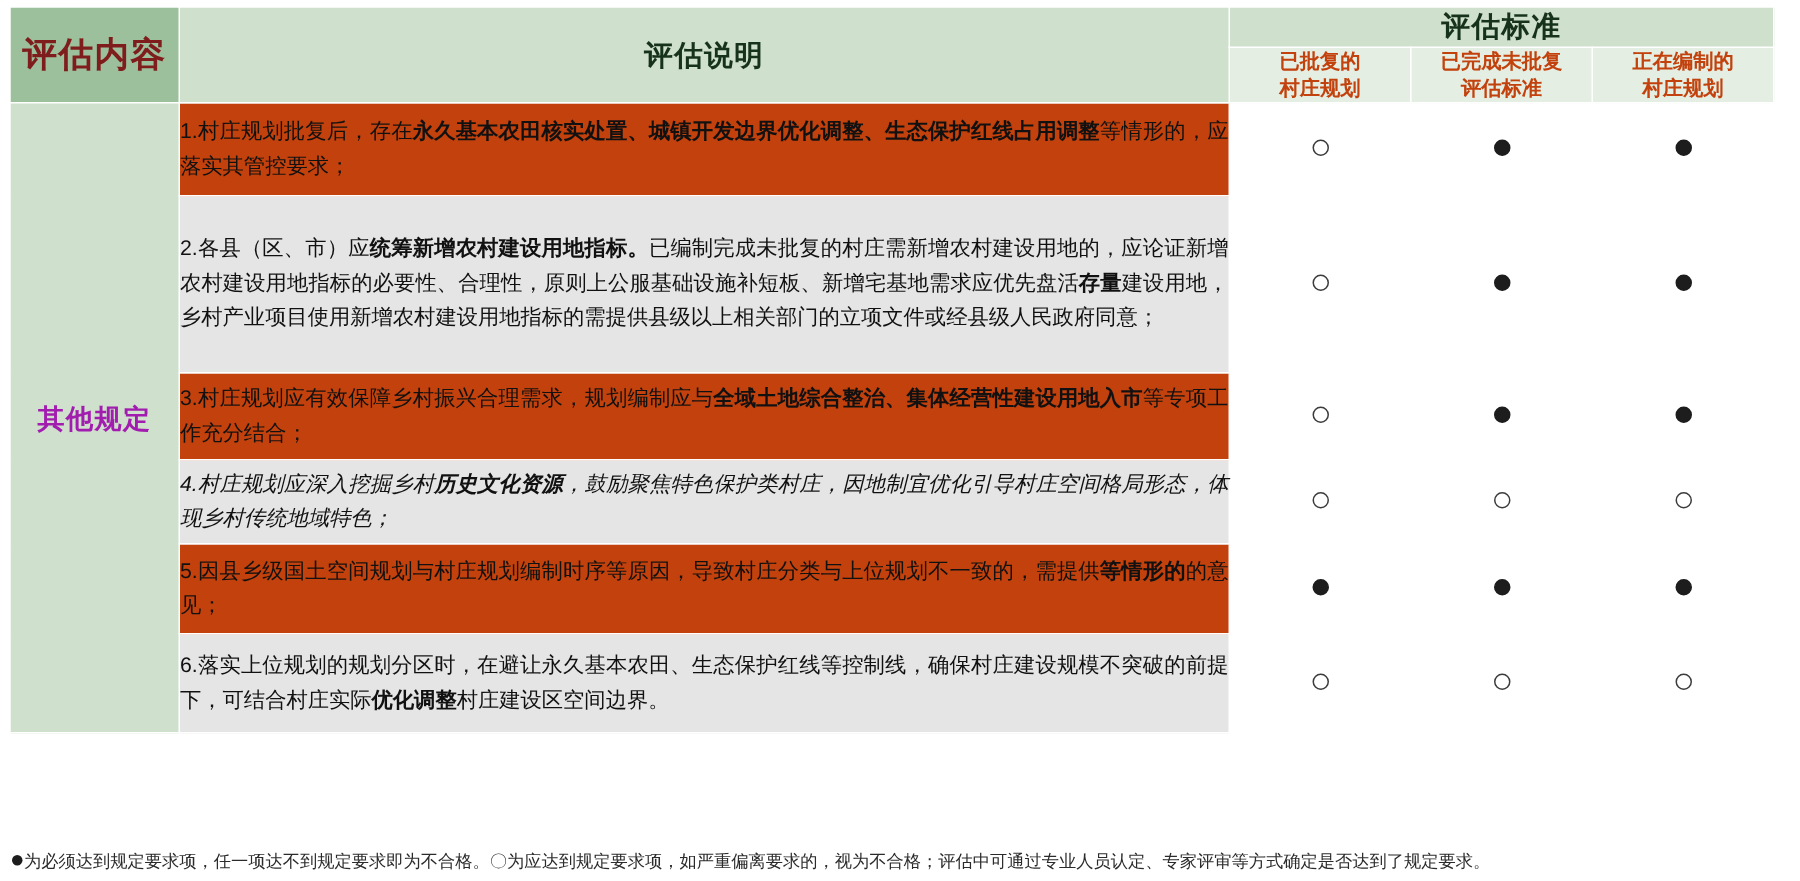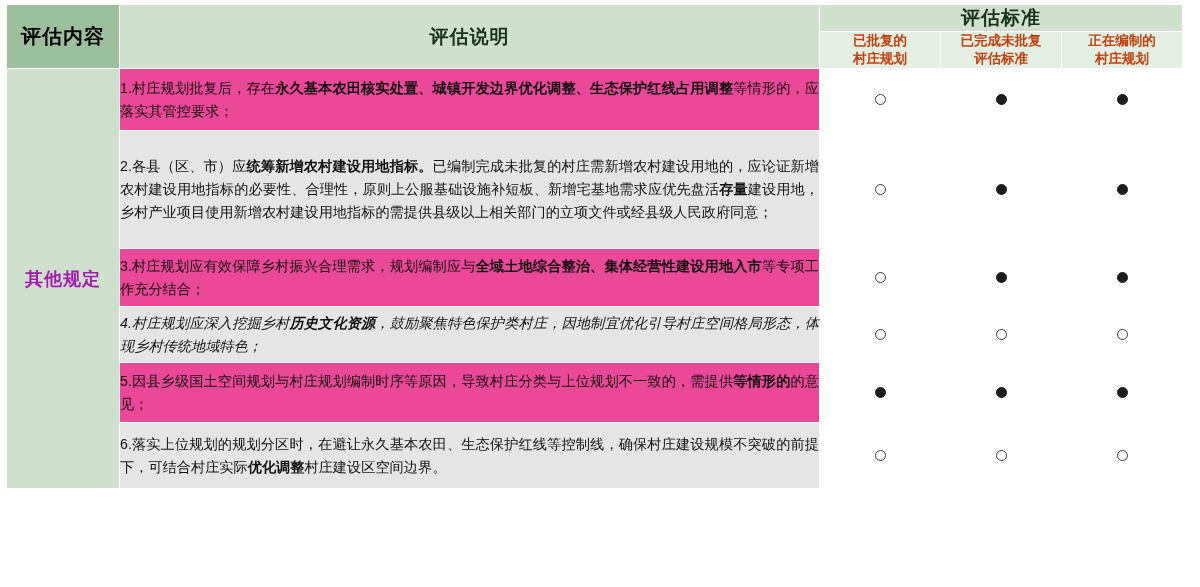--- a/index.html
+++ b/index.html
@@ -27,24 +27,24 @@
     margin: 4px 0 0 6px;
   }
   table.eval td, table.eval th {
     border: 1px solid #ffffff;
     vertical-align: middle;
     padding: 0;
   }
   
   .hdr-green {
     background: #9cbf9c;
-    color: #000000;
-    font-weight: bold;
-    text-align: center;
-    font-size: 20px;
+    color: #7f1d1d;
+    font-weight: bold;
+    text-align: center;
+    font-size: 23px;
     letter-spacing: 1px;
   }
   .hdr-std {
     background: #cfe0cc;
     color: #17321a;
     font-weight: bold;
     text-align: center;
     font-size: 19px;
     letter-spacing: 1px;
   }
@@ -59,21 +59,21 @@
   }
   .row-label {
     background: #cfe0cc;
     color: #a21caf;
     font-weight: bold;
     text-align: center;
     font-size: 18px;
     letter-spacing: 1px;
   }
   .desc {
-    background: #ec4899;
+    background: #c2410c;
     font-size: 14.2px;
     line-height: 1.62;
     padding: 10px 12px 10px 13px;
     text-align: justify;
     color: #111;
   }
   .desc.alt {
     background: #e5e5e5;
   }
   .desc b {
@@ -191,14 +191,17 @@
         </tr>
         <tr style="height: 66px;">
           <td class="desc alt"><span>6.落实上位规划的规划分区时，在避让永久基本农田、生态保护红线等控制线，确保村庄建设规模不突破的前提下，可结合村庄实际</span><b>优化调整</b><span>村庄建设区空间边界。</span></td>
           <td class="mark"><span class="dot hollow"></span></td>
           <td class="mark"><span class="dot hollow"></span></td>
           <td class="mark"><span class="dot hollow"></span></td>
         </tr>
       </tbody>
   </table>
 
+  <div class="footnote">
+    <span class="fn-dot"></span><span>为必须达到规定要求项，任一项达不到规定要求即为不合格。〇为应达到规定要求项，如严重偏离要求的，视为不合格；评估中可通过专业人员认定、专家评审等方式确定是否达到了规定要求。</span>
+  </div>
 
 </div>
 
 </body></html>

